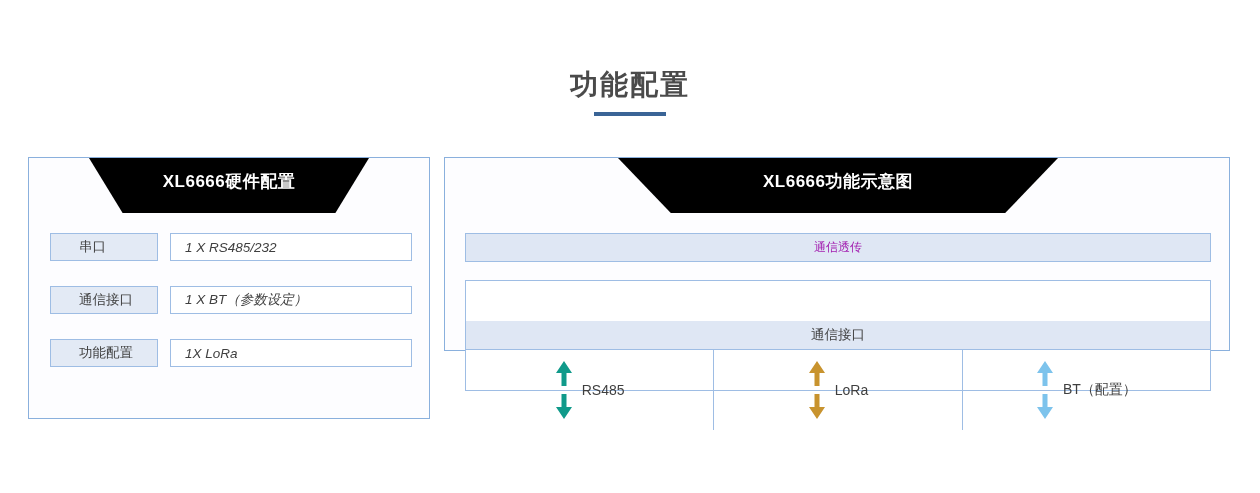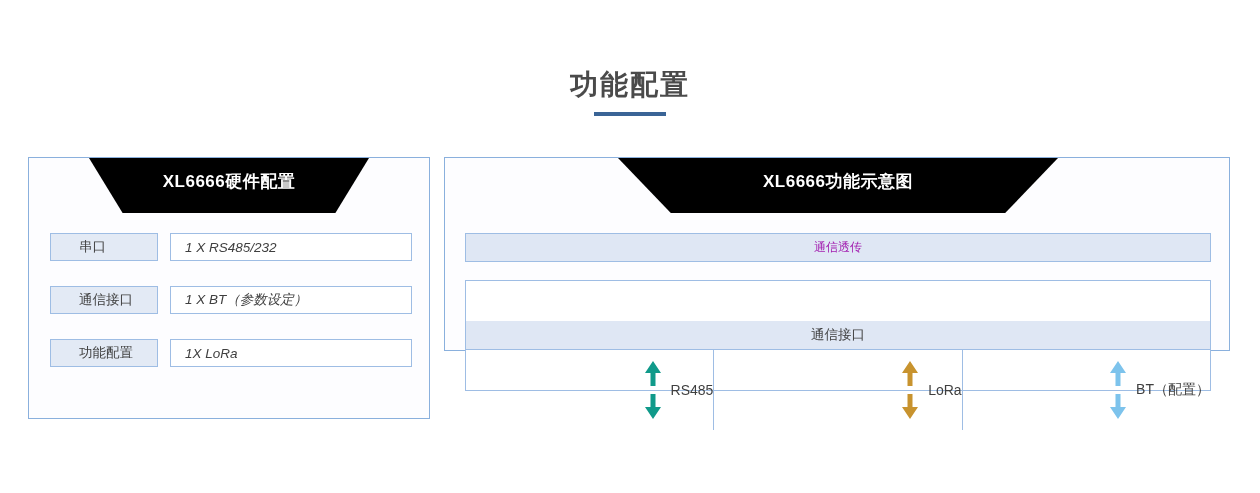--- a/index.html
+++ b/index.html
@@ -146,21 +146,21 @@
     margin-top: 40px;
   }
   .iface-cells {
     display: flex;
     height: 80px;
   }
   .iface-cell {
     flex: 1;
     display: flex;
     align-items: center;
-    justify-content: flex-end;
+    justify-content: center;
     gap: 9px;
     border-right: 1.3px solid #9ebde4;
   }
   .iface-cell:last-child { border-right: none; }
   .iface-cell-label {
     font-size: 14px;
     color: #3f3f3f;
     white-space: nowrap;
   }
   .arrow-icon { display: block; }

